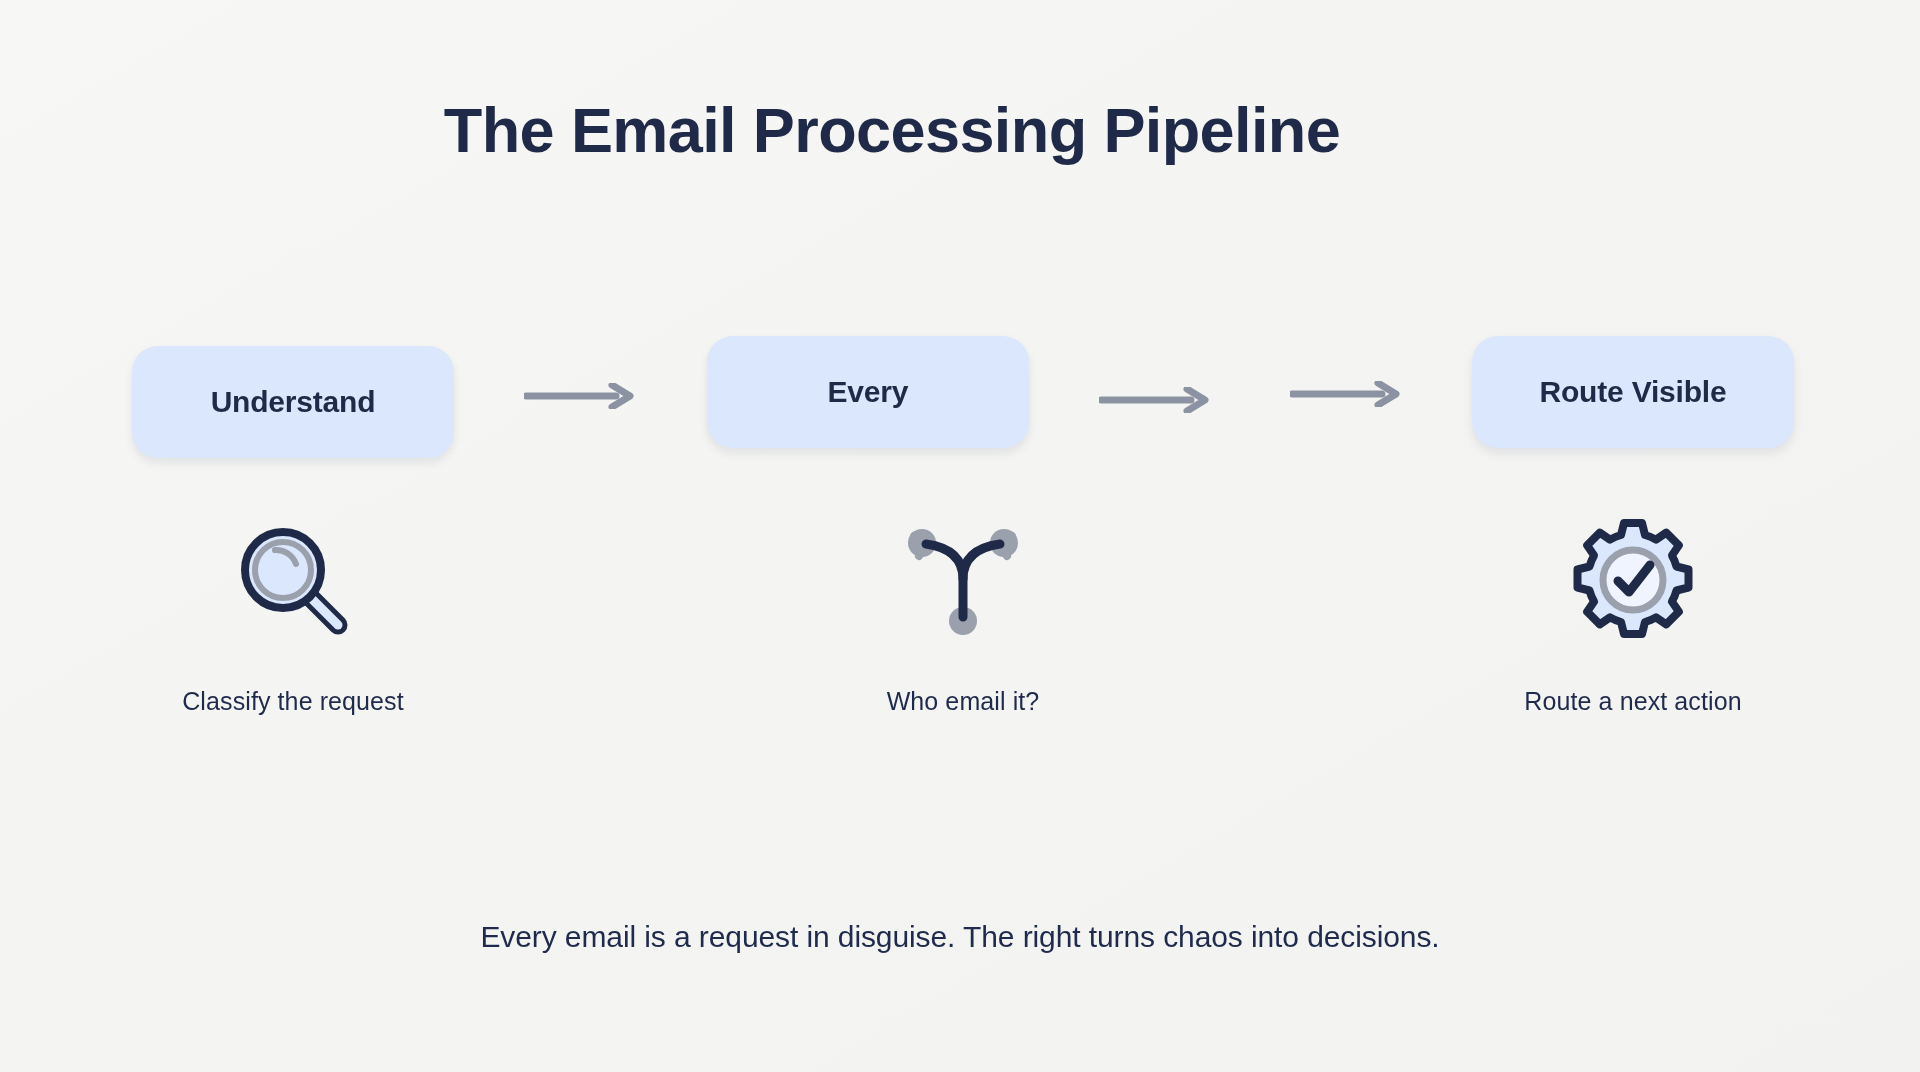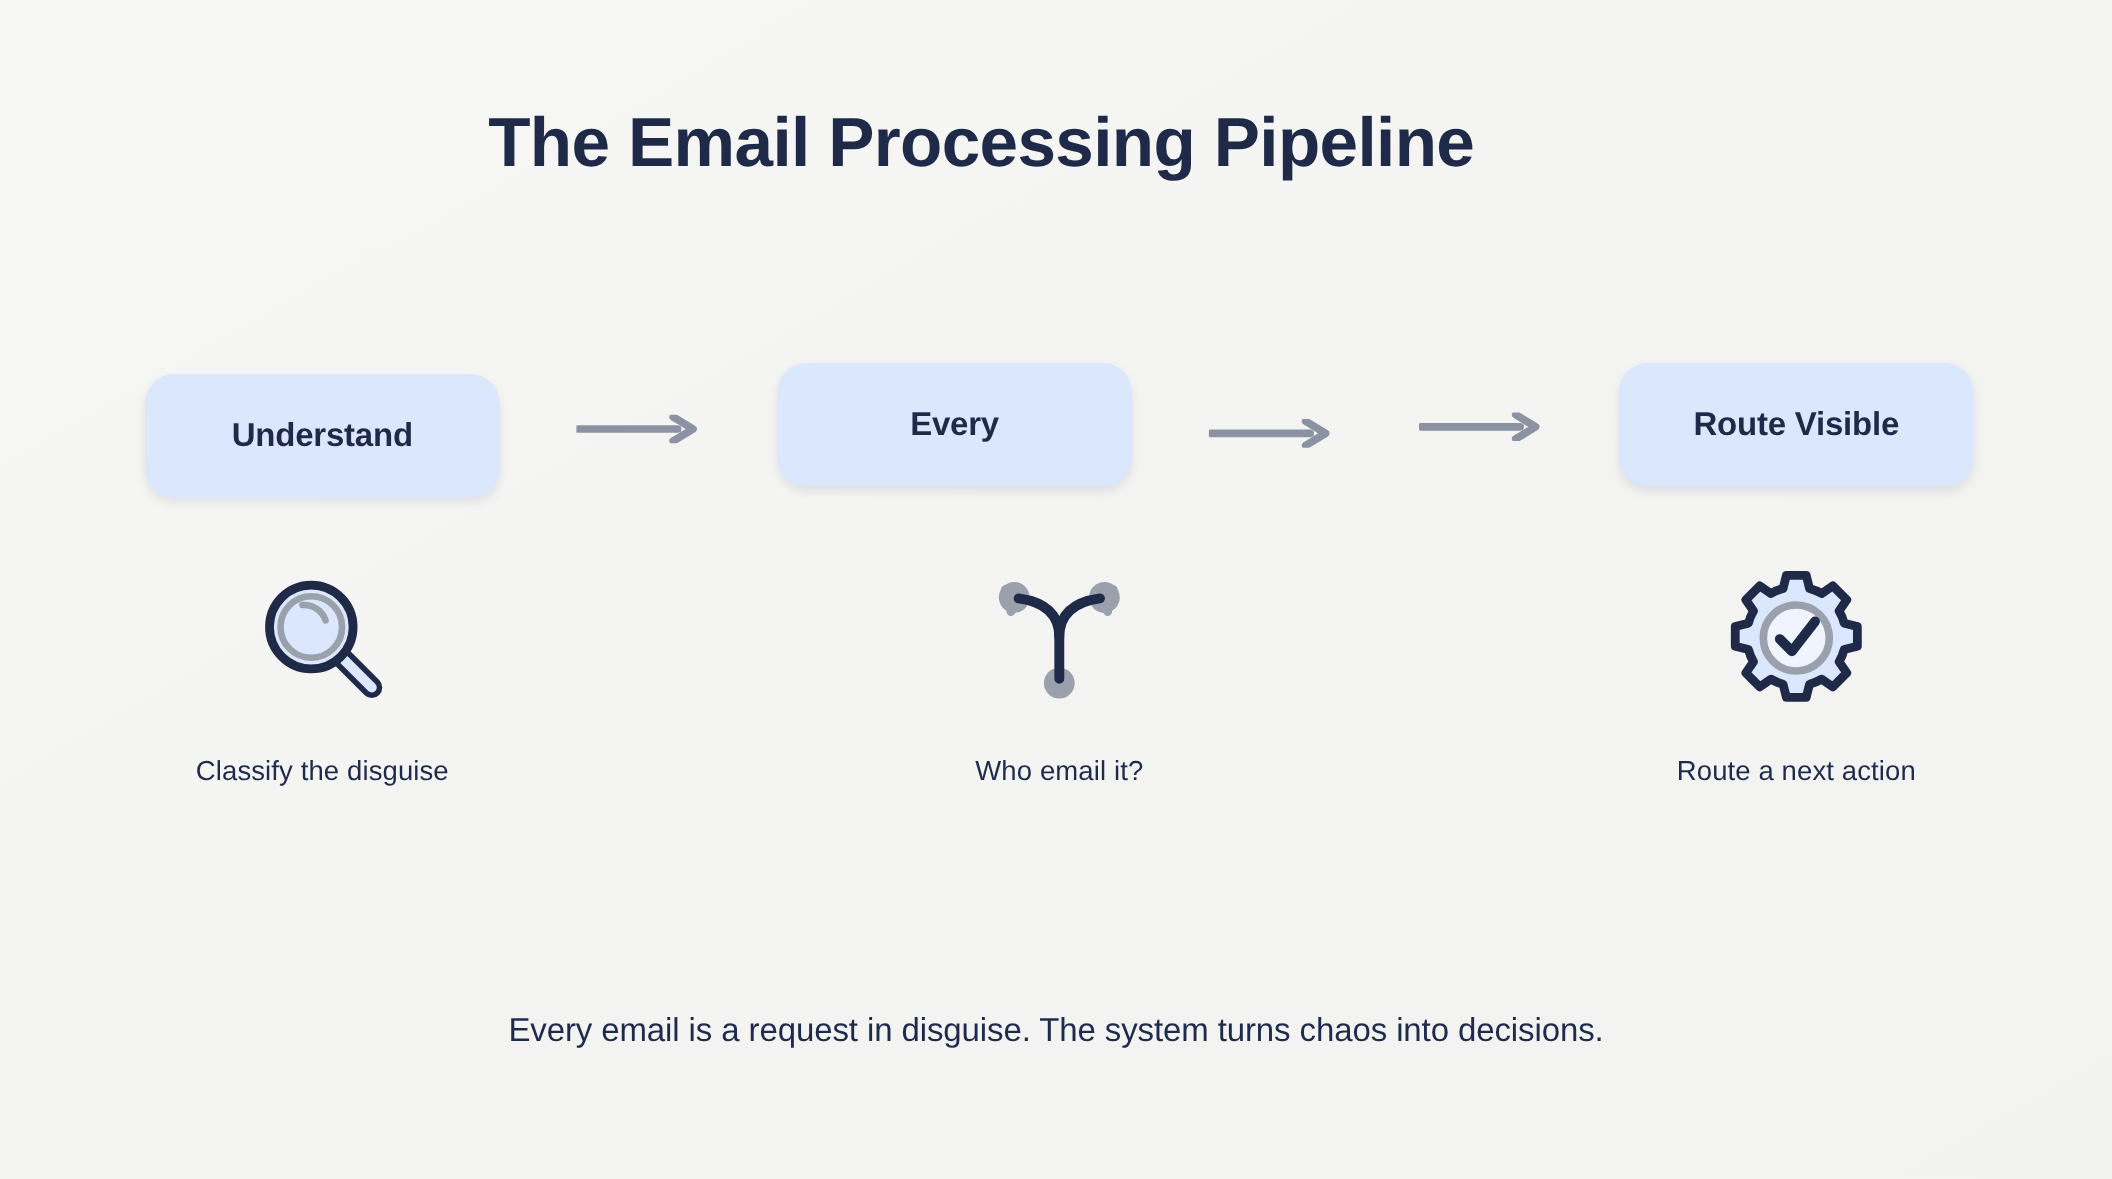--- a/index.html
+++ b/index.html
@@ -39,21 +39,21 @@
   }
 
   
   .pipeline {
     position: absolute;
     top: 340px;
     left: 132px;
     width: 1662px;
     height: 118px;
     display: flex;
-    align-items: flex-start;
+    align-items: flex-end;
     justify-content: space-between;
   }
 
   .stage-box {
     width: 322px;
     height: 112px;
     border-radius: 26px;
     background: #dbe7fd;
     box-shadow: 0 5px 9px rgba(90, 104, 130, 0.13);
     display: flex;
@@ -183,21 +183,21 @@
     <div class="detail-col">
       <div class="icon-wrap">
         <svg width="126" height="126" viewBox="0 0 126 126">
           <line x1="78" y1="78" x2="108" y2="108" stroke="#1e2a47" stroke-width="19" stroke-linecap="round"></line>
           <line x1="78" y1="78" x2="108" y2="108" stroke="#dbe7fd" stroke-width="9" stroke-linecap="round"></line>
           <circle cx="53" cy="53" r="38" fill="#dbe7fd" stroke="#1e2a47" stroke-width="8"></circle>
           <circle cx="53" cy="53" r="28" fill="none" stroke="#9aa1ad" stroke-width="6"></circle>
           <path d="M45 33 A21 21 0 0 1 66 47" fill="none" stroke="#9aa1ad" stroke-width="6" stroke-linecap="round"></path>
         </svg>
       </div>
-      <div class="caption">Classify the disguise</div>
+      <div class="caption">Classify the request</div>
     </div>
 
     <div class="detail-col">
       <div class="icon-wrap">
         <svg width="126" height="126" viewBox="0 0 126 126">
           <circle cx="63" cy="104" r="14" fill="#9aa1ad"></circle>
           <circle cx="22" cy="26" r="14" fill="#9aa1ad"></circle>
           <circle cx="104" cy="26" r="14" fill="#9aa1ad"></circle>
           <path d="M14 19 L27 27 L19 39" fill="none" stroke="#9aa1ad" stroke-width="8" stroke-linecap="round" stroke-linejoin="round"></path>
           <path d="M112 19 L99 27 L107 39" fill="none" stroke="#9aa1ad" stroke-width="8" stroke-linecap="round" stroke-linejoin="round"></path>
@@ -215,15 +215,15 @@
           <circle cx="63" cy="63" r="30" fill="#f0f4fe" stroke="#9aa1ad" stroke-width="7"></circle>
           <polyline points="48,64 59,75 80,48" fill="none" stroke="#1e2a47" stroke-width="9" stroke-linecap="round" stroke-linejoin="round"></polyline>
         </svg>
       </div>
       <div class="caption">Route a next action</div>
     </div>
 
 
   </div>
 
-  <div class="footer">Every email is a request in disguise. The system turns chaos into decisions.</div>
+  <div class="footer">Every email is a request in disguise. The right turns chaos into decisions.</div>
 
 </div>
 
 </body></html>

